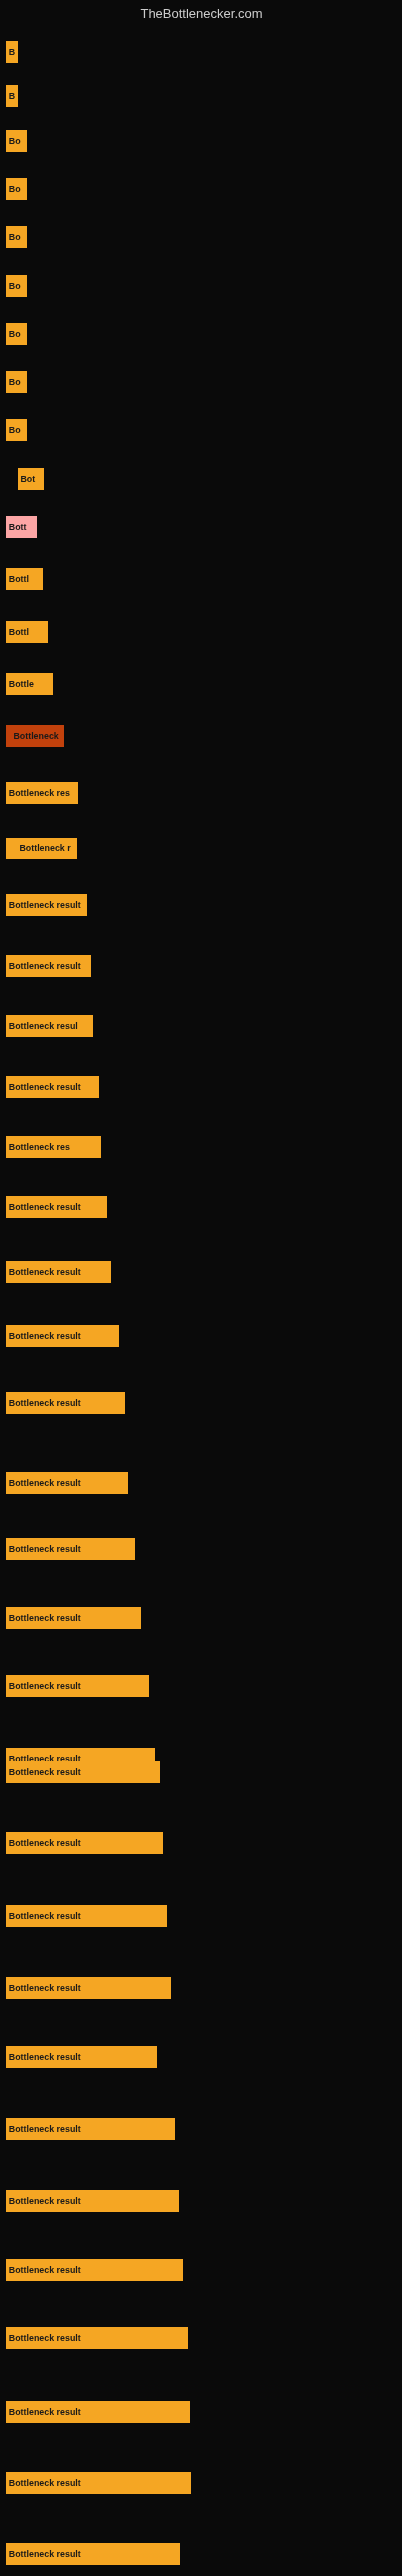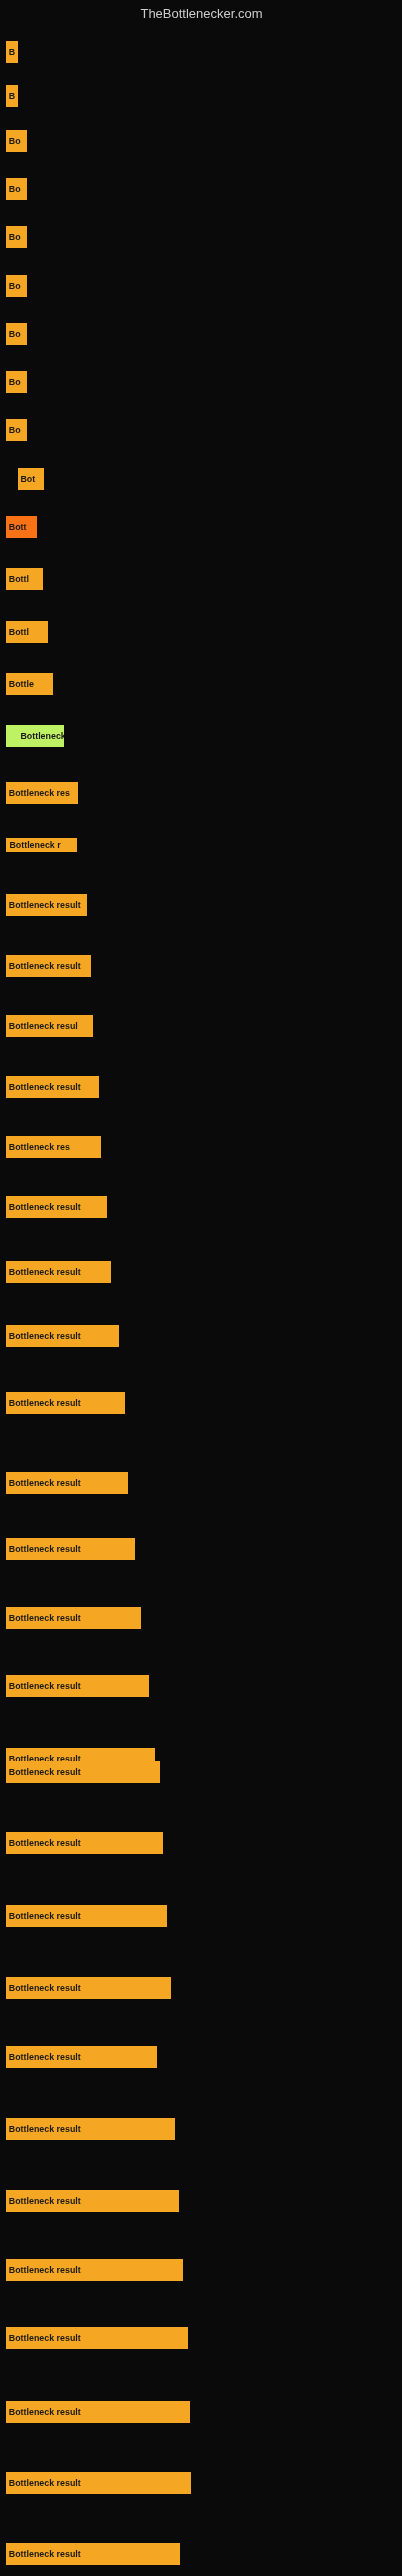--- a/index.html
+++ b/index.html
@@ -53,39 +53,39 @@
     <div style="position: absolute; top: 346px; left: 6.4px;">
       <div style="width: 21px; height: 22.5px; background-color: rgb(245, 166, 35); display: flex; align-items: center; padding-left: 2.4px; font-size: 8.9px; font-weight: bold; color: rgb(26, 26, 26); white-space: nowrap; overflow: hidden;">Bo</div>
     </div>
     <div style="position: absolute; top: 394px; left: 6.4px;">
       <div style="width: 21px; height: 22.5px; background-color: rgb(245, 166, 35); display: flex; align-items: center; padding-left: 2.4px; font-size: 8.9px; font-weight: bold; color: rgb(26, 26, 26); white-space: nowrap; overflow: hidden;">Bo</div>
     </div>
     <div style="position: absolute; top: 443px; left: 18px;">
       <div style="width: 26px; height: 22.5px; background-color: rgb(245, 166, 35); display: flex; align-items: center; padding-left: 2.4px; font-size: 8.9px; font-weight: bold; color: rgb(26, 26, 26); white-space: nowrap; overflow: hidden;">Bot</div>
     </div>
     <div style="position: absolute; top: 491px; left: 6.4px;">
-      <div style="width: 31px; height: 22.5px; background-color: #f97316; display: flex; align-items: center; padding-left: 2.4px; font-size: 8.9px; font-weight: bold; color: rgb(26, 26, 26); white-space: nowrap; overflow: hidden;">Bott</div>
+      <div style="width: 31px; height: 22.5px; background-color: #fca5a5; display: flex; align-items: center; padding-left: 2.4px; font-size: 8.9px; font-weight: bold; color: rgb(26, 26, 26); white-space: nowrap; overflow: hidden;">Bott</div>
     </div>
     <div style="position: absolute; top: 543px; left: 6.4px;">
       <div style="width: 37px; height: 22.5px; background-color: rgb(245, 166, 35); display: flex; align-items: center; padding-left: 2.4px; font-size: 8.9px; font-weight: bold; color: rgb(26, 26, 26); white-space: nowrap; overflow: hidden;">Bottl</div>
     </div>
     <div style="position: absolute; top: 596px; left: 6.4px;">
       <div style="width: 42px; height: 22.5px; background-color: rgb(245, 166, 35); display: flex; align-items: center; padding-left: 2.4px; font-size: 8.9px; font-weight: bold; color: rgb(26, 26, 26); white-space: nowrap; overflow: hidden;">Bottl</div>
     </div>
     <div style="position: absolute; top: 648px; left: 6.4px;">
       <div style="width: 47px; height: 22.5px; background-color: rgb(245, 166, 35); display: flex; align-items: center; padding-left: 2.4px; font-size: 8.9px; font-weight: bold; color: rgb(26, 26, 26); white-space: nowrap; overflow: hidden;">Bottle</div>
     </div>
     <div style="position: absolute; top: 700px; left: 6.4px;">
-      <div style="width: 58px; height: 22.5px; background-color: #bef264; display: flex; align-items: center; padding-left: 14px; font-size: 8.9px; font-weight: bold; color: rgb(26, 26, 26); white-space: nowrap; overflow: hidden;">Bottleneck</div>
+      <div style="width: 58px; height: 22.5px; background-color: #c2410c; display: flex; align-items: center; padding-left: 7px; font-size: 8.9px; font-weight: bold; color: rgb(26, 26, 26); white-space: nowrap; overflow: hidden;">Bottleneck</div>
     </div>
     <div style="position: absolute; top: 757px; left: 6.4px;">
       <div style="width: 72px; height: 22.5px; background-color: rgb(245, 166, 35); display: flex; align-items: center; padding-left: 2.4px; font-size: 8.9px; font-weight: bold; color: rgb(26, 26, 26); white-space: nowrap; overflow: hidden;">Bottleneck res</div>
     </div>
     <div style="position: absolute; top: 813px; left: 6.4px;">
-      <div style="width: 71px; height: 14px; background-color: rgb(245, 166, 35); display: flex; align-items: center; padding-left: 3px; font-size: 8.9px; font-weight: bold; color: rgb(26, 26, 26); white-space: nowrap; overflow: hidden;">Bottleneck r</div>
+      <div style="width: 71px; height: 21px; background-color: rgb(245, 166, 35); display: flex; align-items: center; padding-left: 13px; font-size: 8.9px; font-weight: bold; color: rgb(26, 26, 26); white-space: nowrap; overflow: hidden;">Bottleneck r</div>
     </div>
     <div style="position: absolute; top: 869px; left: 6.4px;">
       <div style="width: 81px; height: 22.5px; background-color: rgb(245, 166, 35); display: flex; align-items: center; padding-left: 2.4px; font-size: 8.9px; font-weight: bold; color: rgb(26, 26, 26); white-space: nowrap; overflow: hidden;">Bottleneck result</div>
     </div>
     <div style="position: absolute; top: 930px; left: 6.4px;">
       <div style="width: 85px; height: 22.5px; background-color: rgb(245, 166, 35); display: flex; align-items: center; padding-left: 2.4px; font-size: 8.9px; font-weight: bold; color: rgb(26, 26, 26); white-space: nowrap; overflow: hidden;">Bottleneck result</div>
     </div>
     <div style="position: absolute; top: 990px; left: 6.4px;">
       <div style="width: 87px; height: 22.5px; background-color: rgb(245, 166, 35); display: flex; align-items: center; padding-left: 2.4px; font-size: 8.9px; font-weight: bold; color: rgb(26, 26, 26); white-space: nowrap; overflow: hidden;">Bottleneck resul</div>
     </div>

